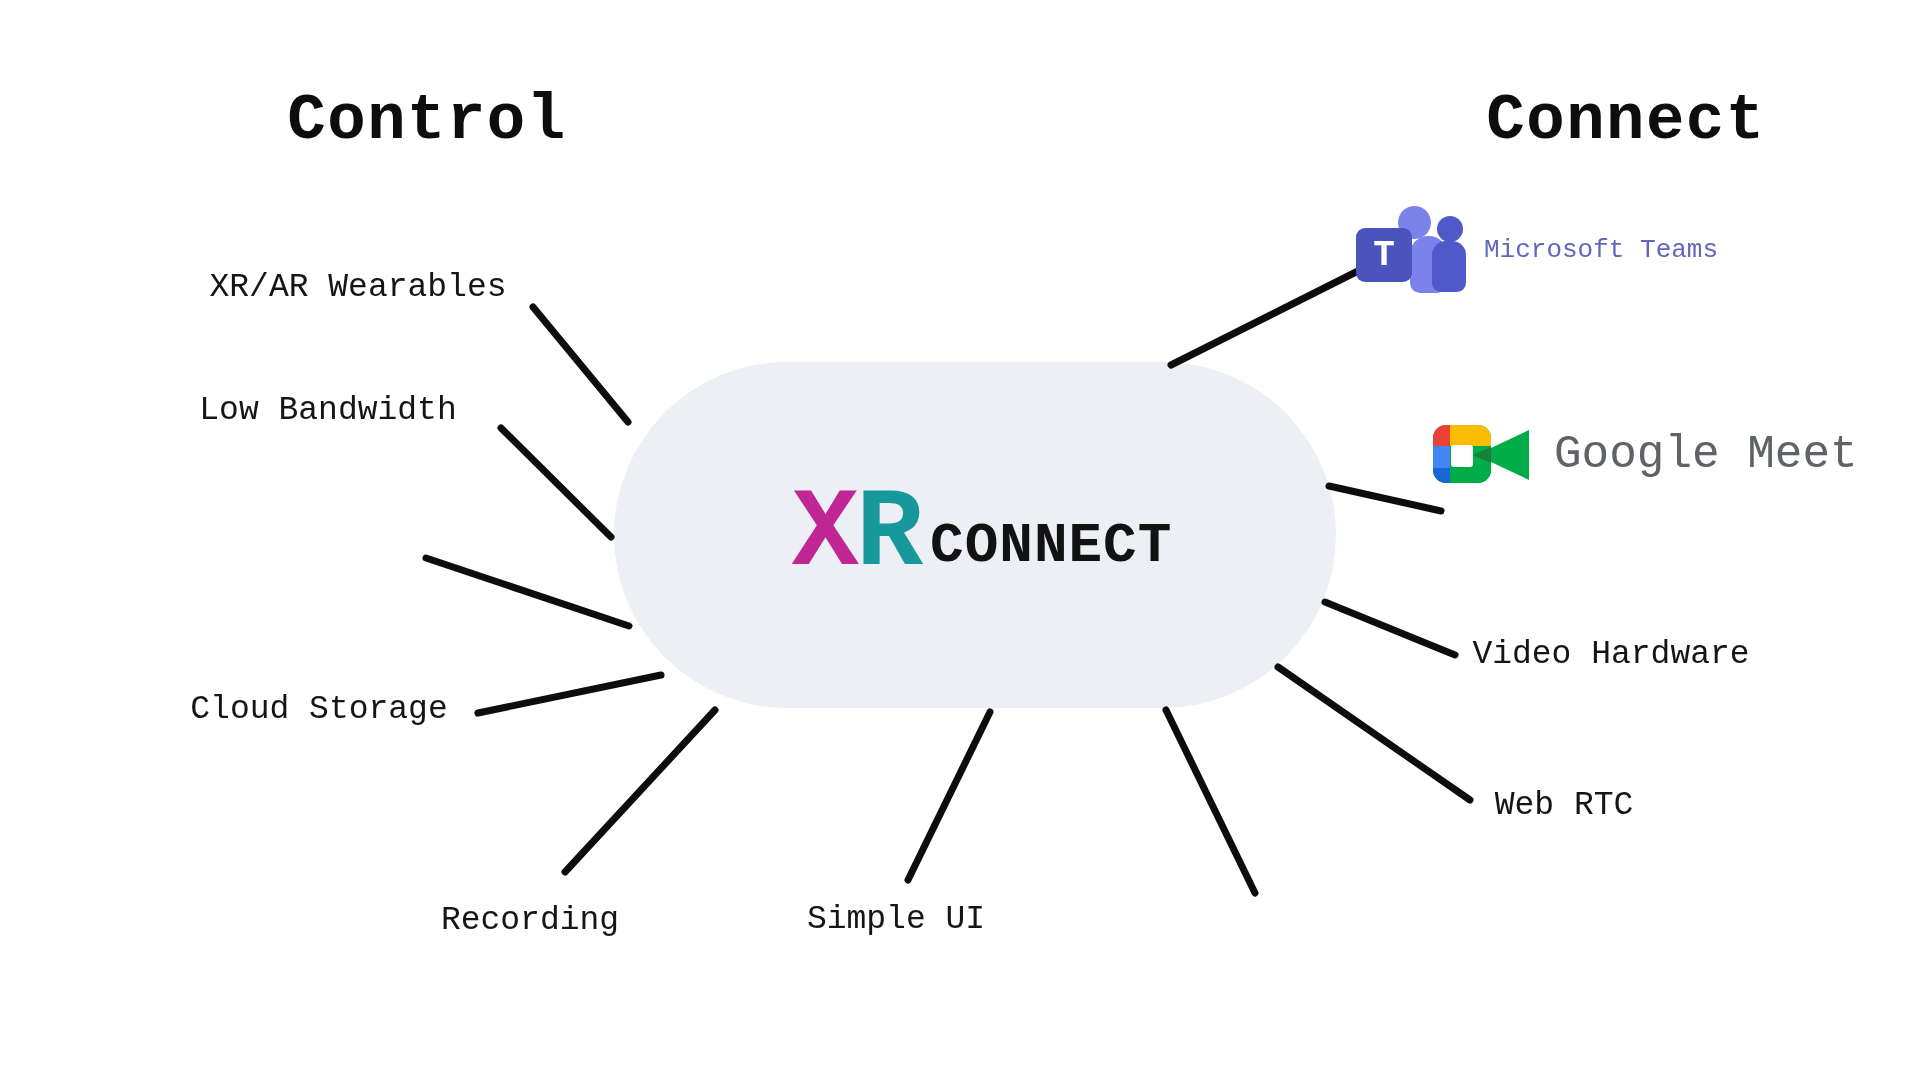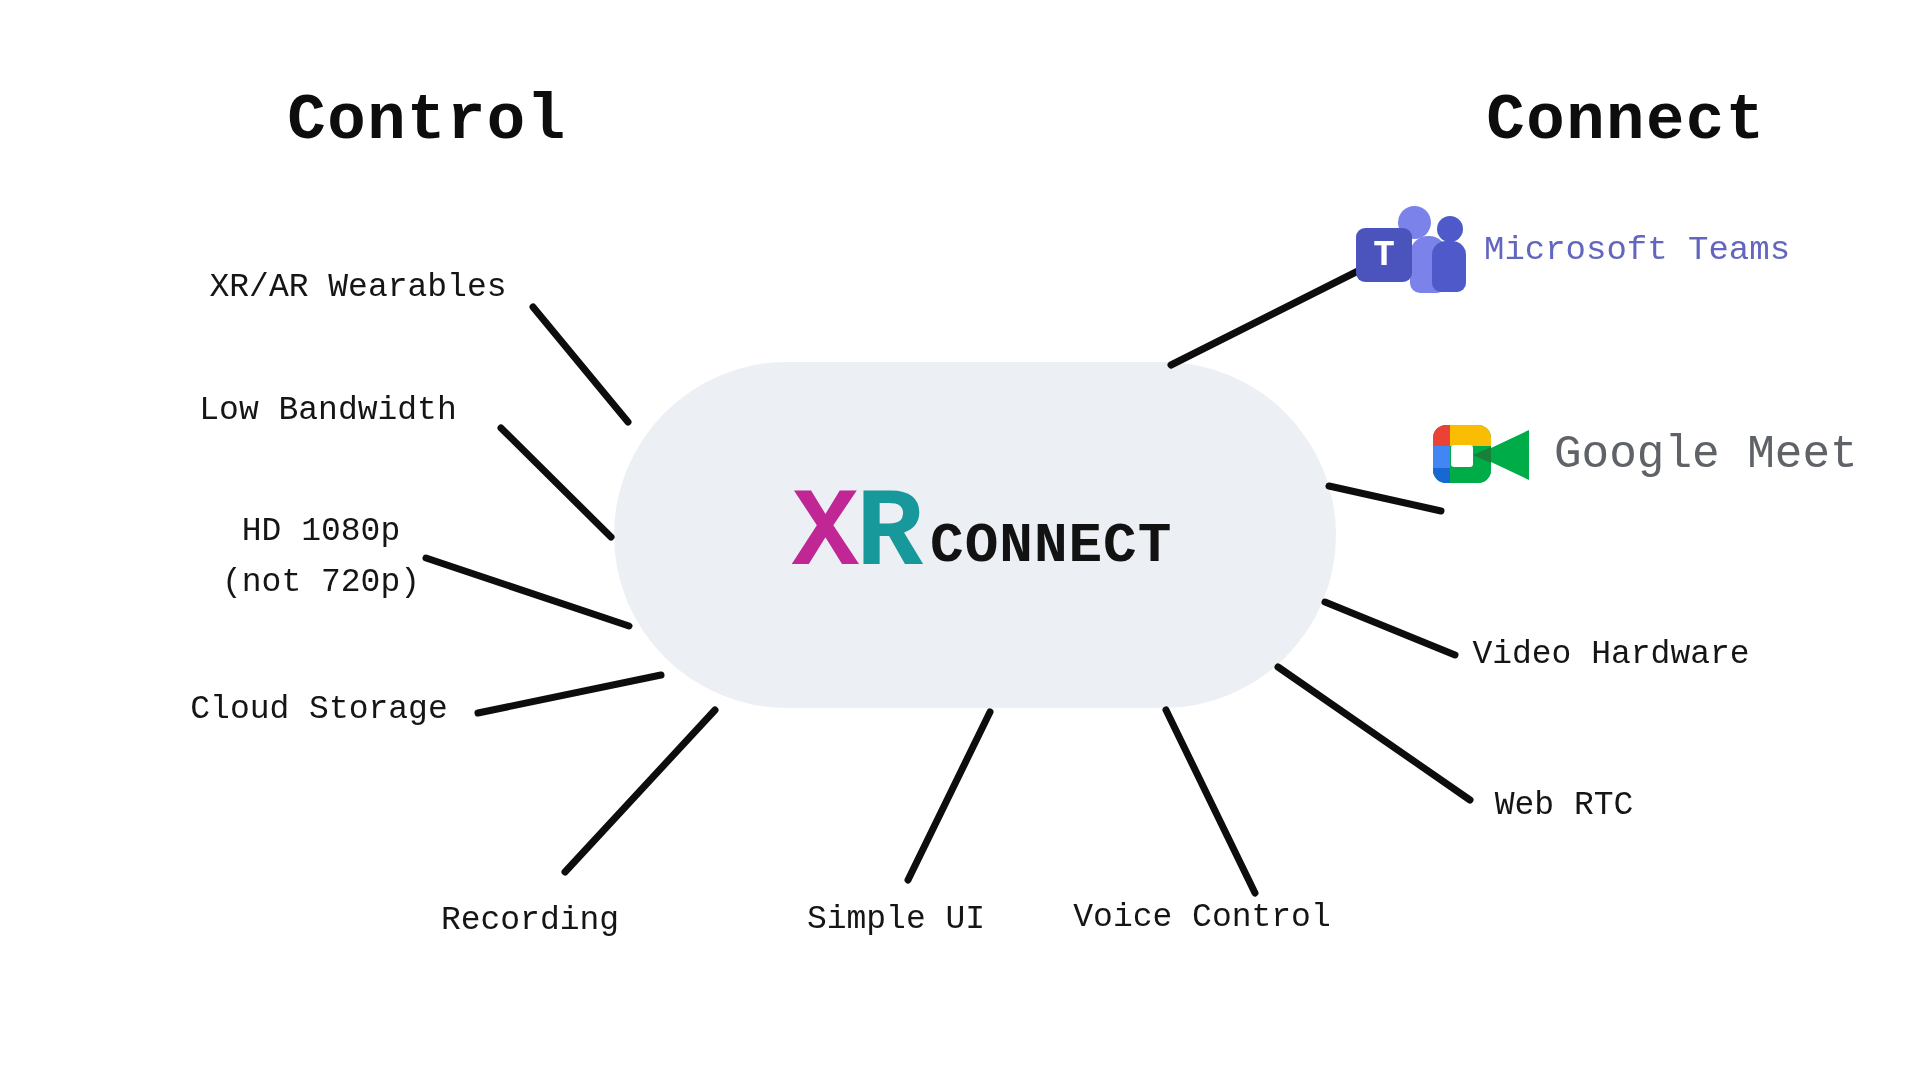--- a/index.html
+++ b/index.html
@@ -55,21 +55,21 @@
   .teams-icon div{position:absolute;}
   .t-head-light{left:42px;top:1px;width:33px;height:33px;border-radius:50%;background:#7B83EB;}
   .t-body-light{left:54px;top:31px;width:37px;height:57px;border-radius:18px 18px 10px 10px;background:#7B83EB;}
   .t-head-mid{left:81px;top:11px;width:26px;height:26px;border-radius:50%;background:#5059C9;}
   .t-body-mid{left:76px;top:36px;width:34px;height:51px;border-radius:14px 14px 9px 9px;background:#5059C9;}
   .t-tile{
     left:0;top:23px;width:56px;height:54px;border-radius:9px;background:#4B53BC;
     display:flex;align-items:center;justify-content:center;
     color:#ffffff;font-size:36px;font-weight:bold;
   }
-  .teams-label{margin-left:16px;font-size:34px;color:#6366BE;white-space:nowrap;}
+  .teams-label{margin-left:16px;font-size:26px;color:#6366BE;white-space:nowrap;}
 
   
   #meet-group{position:absolute;left:1405px;top:425px;display:flex;align-items:center;gap:12px;}
   .meet-icon{position:relative;width:96px;height:60px;flex:0 0 auto;}
   .meet-body{position:absolute;left:0;top:0;width:58px;height:58px;border-radius:13px;overflow:hidden;background:#00AC47;}
   .meet-body div{position:absolute;}
   .m-red{left:0;top:0;width:17px;height:21px;background:#EA4335;}
   .m-yellow{left:17px;top:0;width:41px;height:21px;background:#FBBC04;}
   .m-blue{left:0;top:21px;width:17px;height:22px;background:#4285F4;}
   .m-darkblue{left:0;top:43px;width:17px;height:15px;background:#1967D2;}
@@ -106,26 +106,23 @@
     <line x1="880" y1="880" x2="962" y2="712"></line>
     <line x1="1227" y1="893" x2="1138" y2="710"></line>
     <line x1="1336" y1="268" x2="1143" y2="365"></line>
     <line x1="1413" y1="511" x2="1301" y2="486"></line>
     <line x1="1427" y1="655" x2="1297" y2="602"></line>
     <line x1="1442" y1="800" x2="1250" y2="667"></line>
   </svg>
 
   <div class="feature-label" id="f-low-bandwidth">Low Bandwidth</div>
   <div class="feature-label" id="f-xr-wearables">XR/AR Wearables</div>
-  <div class="feature-label" id="f-hd-1080p">HD 1080p
-(not 720p)</div>
   <div class="feature-label" id="f-cloud-storage">Cloud Storage</div>
   <div class="feature-label" id="f-recording">Recording</div>
   <div class="feature-label" id="f-simple-ui">Simple UI</div>
-  <div class="feature-label" id="f-voice-control">Voice Control</div>
   <div class="feature-label" id="f-video-hardware">Video Hardware</div>
   <div class="feature-label" id="f-web-rtc">Web RTC</div>
 
   <div id="teams-group">
     <div class="teams-icon">
       <div class="t-head-light"></div>
       <div class="t-body-light"></div>
       <div class="t-head-mid"></div>
       <div class="t-body-mid"></div>
       <div class="t-tile">T</div>

